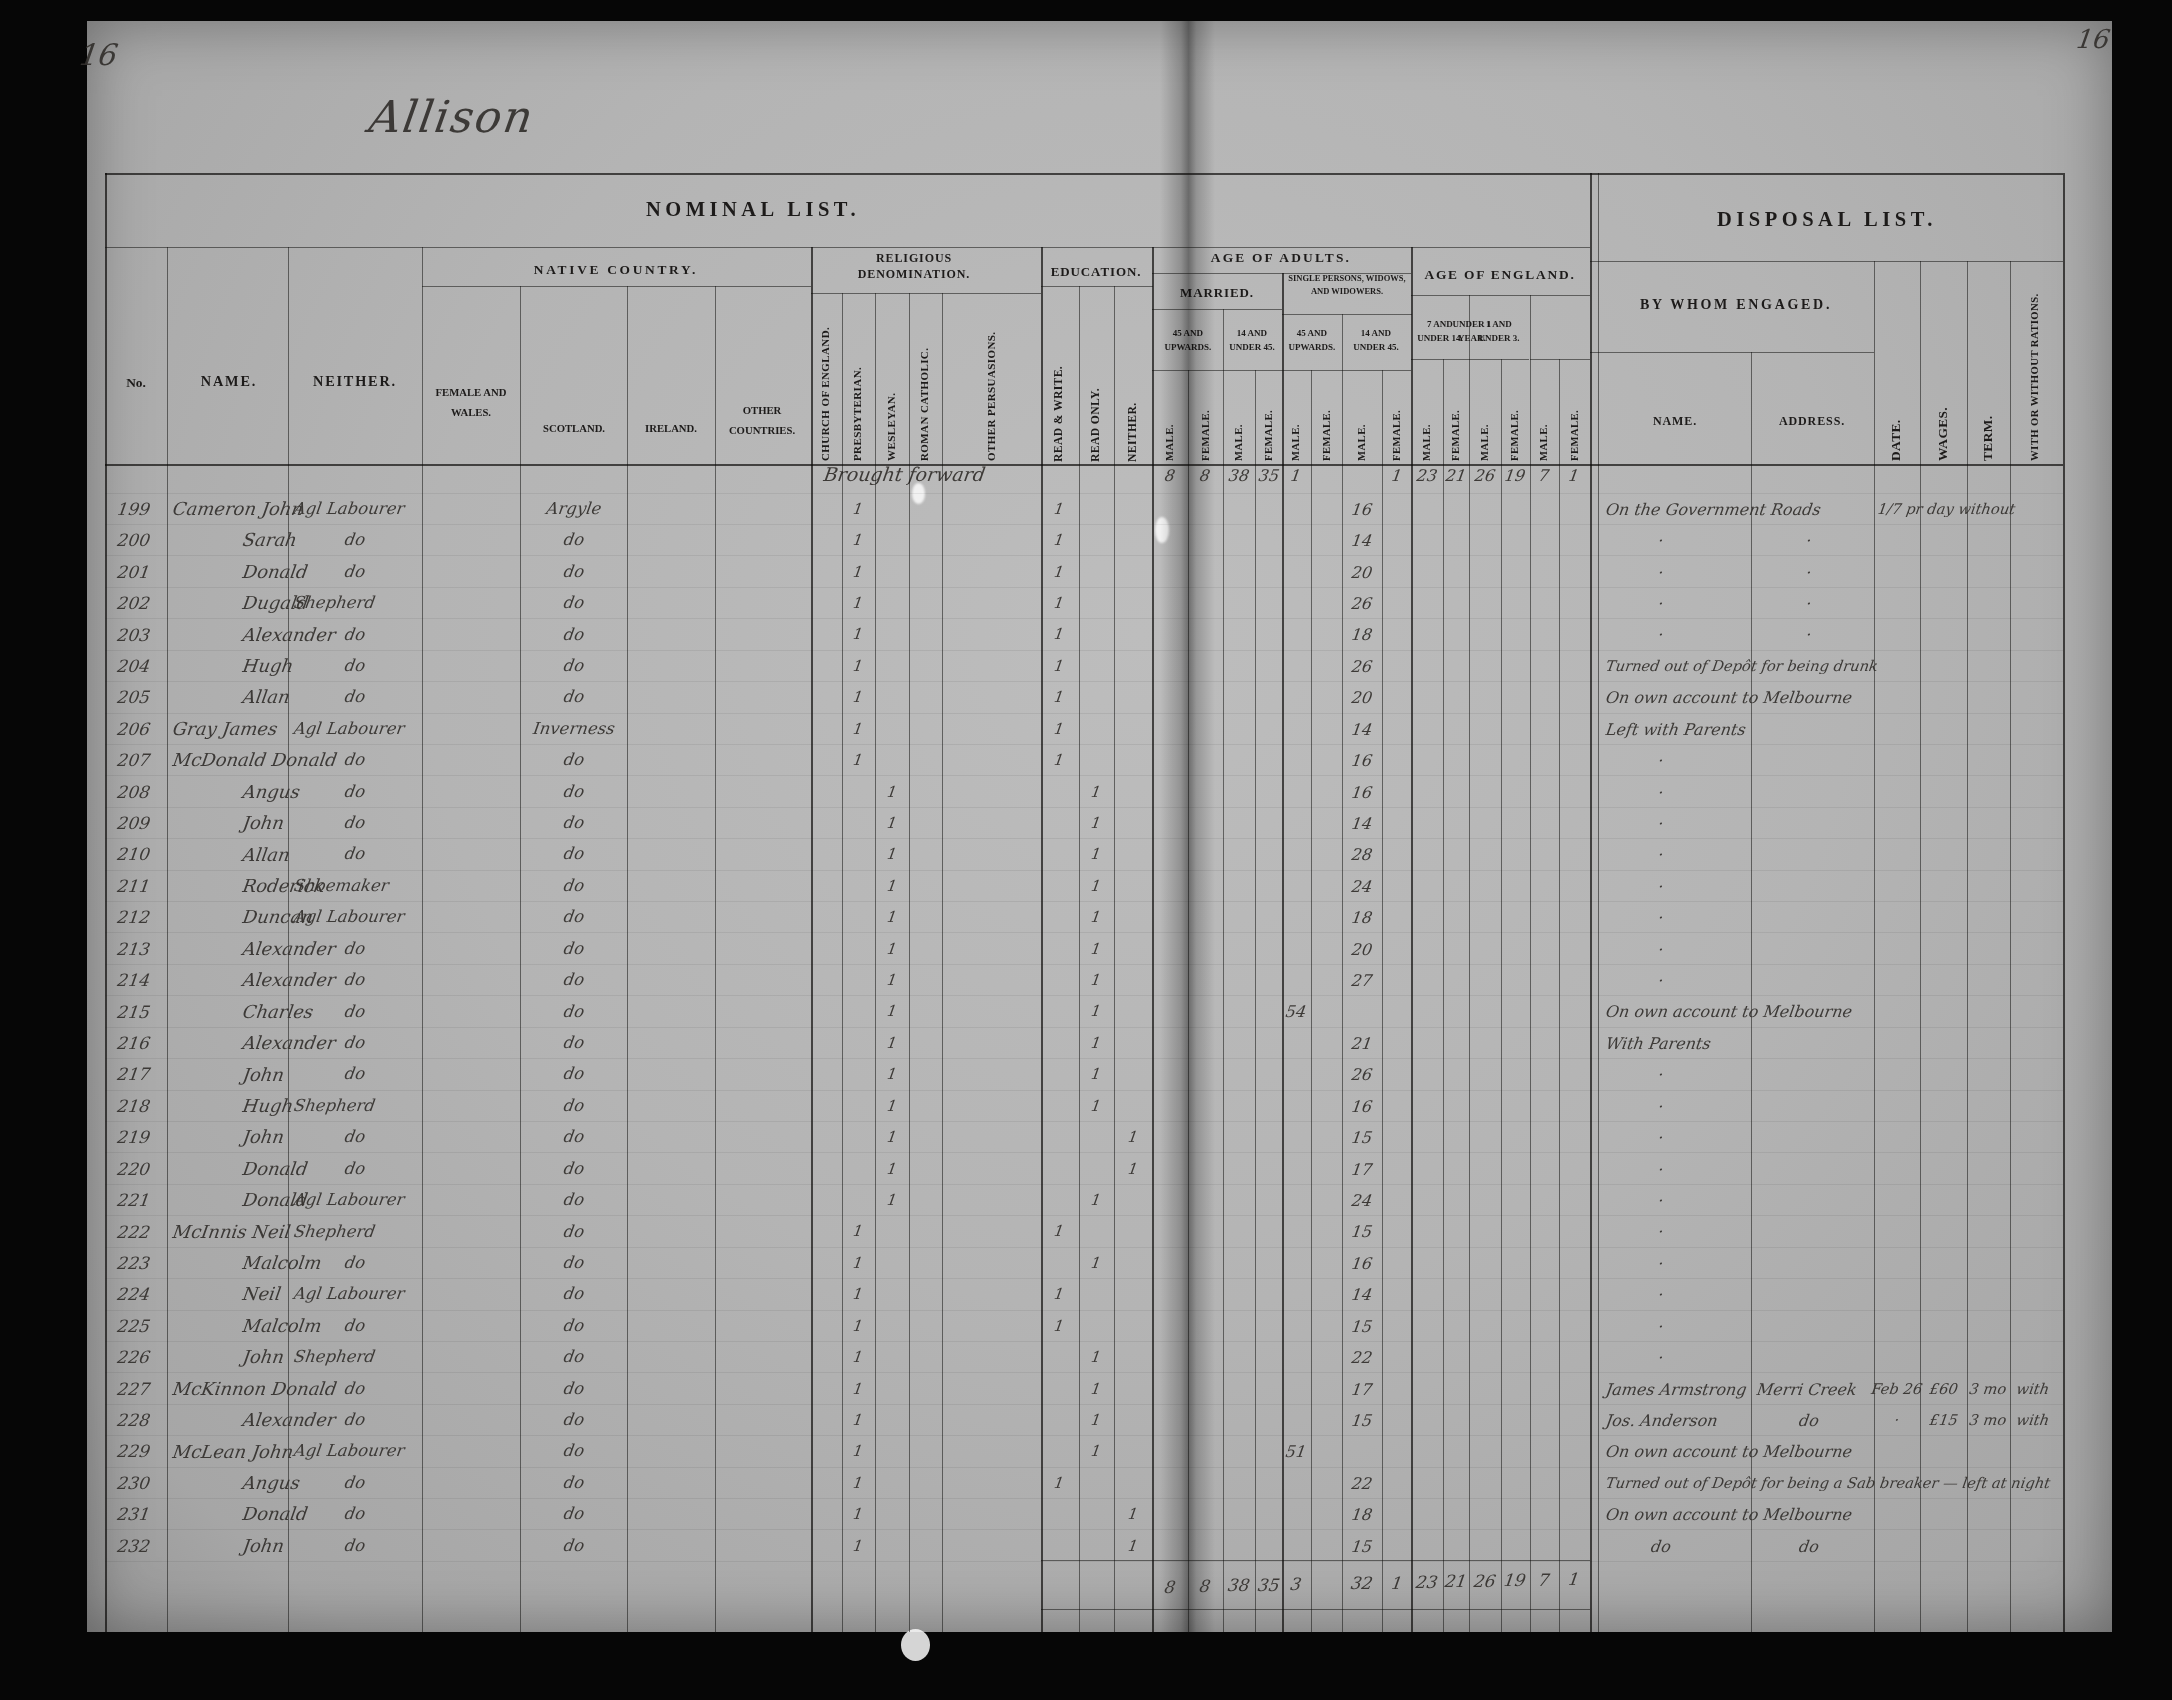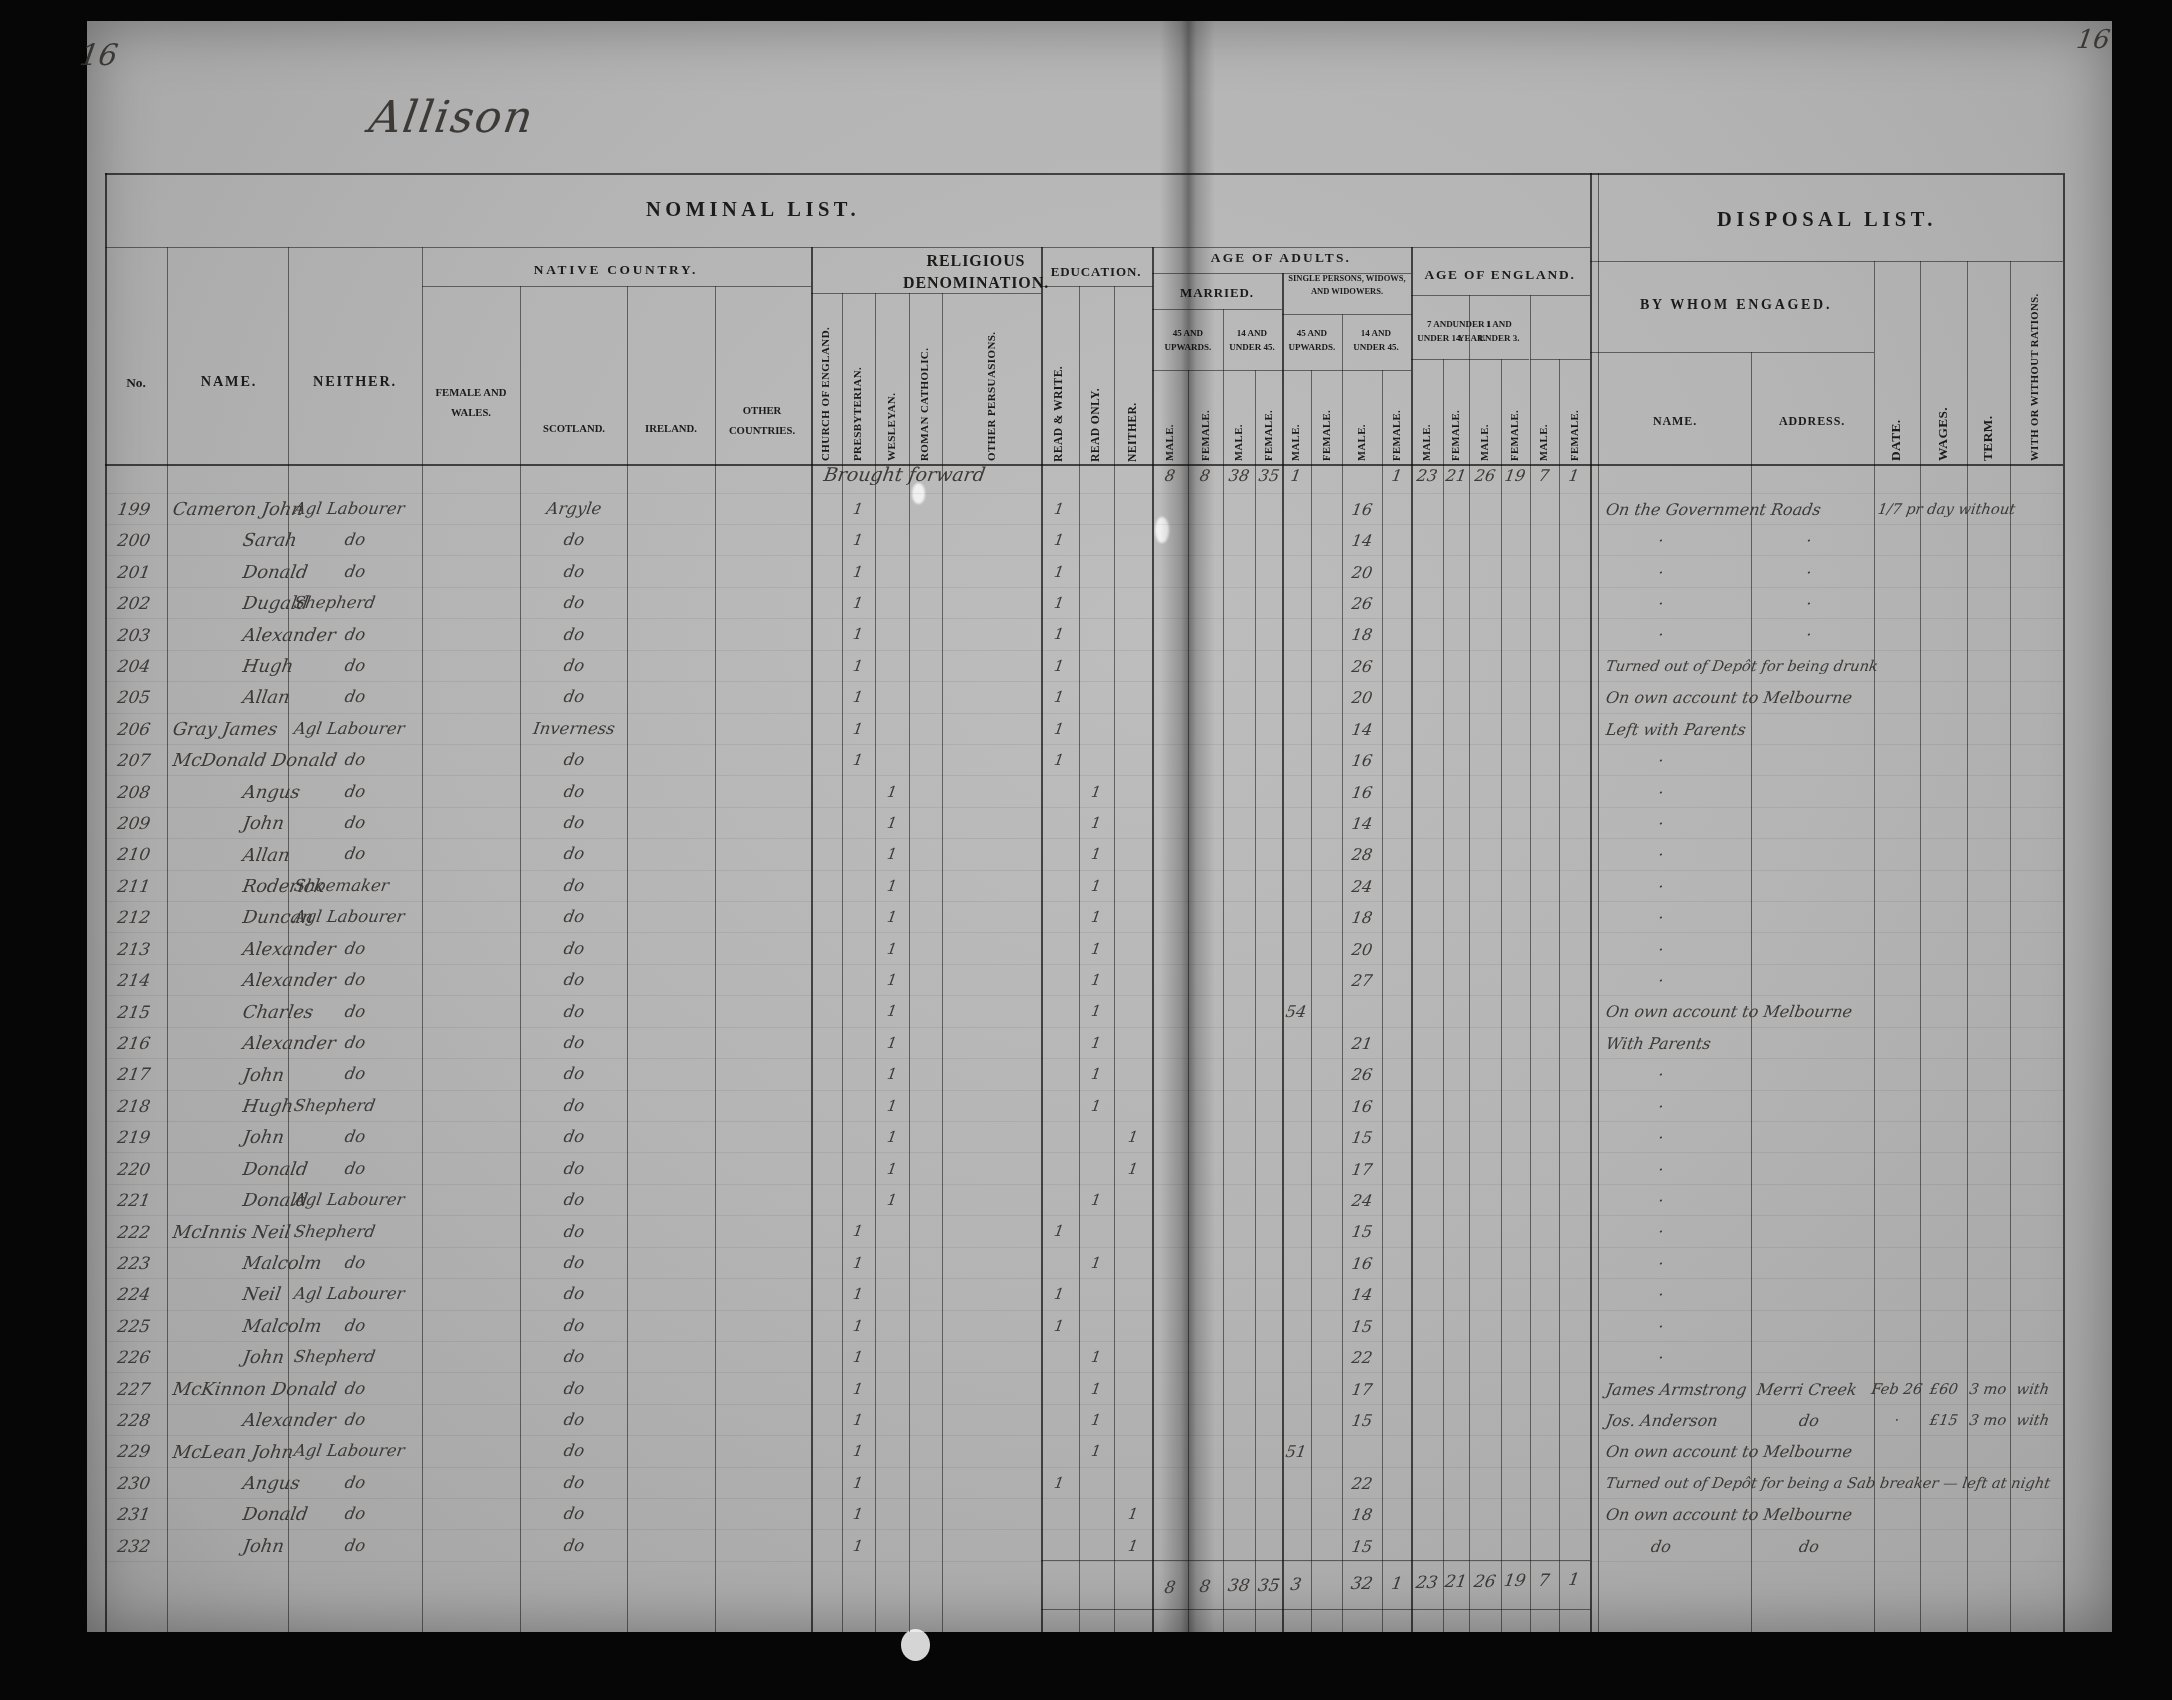--- a/index.html
+++ b/index.html
@@ -37,21 +37,21 @@
   <div class="pl" style="left:1827px;top:208px;font-size:20.5px;letter-spacing:4.5px;">DISPOSAL LIST.</div>
 
   <div class="pl" style="left:136px;top:375px;font-size:13.4px;">No.</div>
   <div class="pl" style="left:229px;top:373px;font-size:14.3px;letter-spacing:1.8px;">NAME.</div>
   <div class="pl" style="left:355px;top:373px;font-size:14.3px;letter-spacing:1.8px;">NEITHER.</div>
   <div class="pl" style="left:616px;top:262px;font-size:13.4px;letter-spacing:2.7px;">NATIVE COUNTRY.</div>
   <div class="pl plw" style="left:471px;top:383px;font-size:10.7px;width:89px;line-height:1.85;">FEMALE AND WALES.</div>
   <div class="pl" style="left:574px;top:422px;font-size:10.7px;">SCOTLAND.</div>
   <div class="pl" style="left:671px;top:422px;font-size:10.7px;">IRELAND.</div>
   <div class="pl plw" style="left:762px;top:401px;font-size:10.7px;width:89px;line-height:1.85;">OTHER COUNTRIES.</div>
-  <div class="pl plw" style="left:976px;top:250px;font-size:16px;width:192px;line-height:1.35;letter-spacing:0.9px;">RELIGIOUS DENOMINATION.</div>
+  <div class="pl plw" style="left:914px;top:250px;font-size:12px;width:192px;line-height:1.35;letter-spacing:0.9px;">RELIGIOUS DENOMINATION.</div>
   <div class="pl" style="left:1096px;top:264px;font-size:13px;letter-spacing:0.9px;">EDUCATION.</div>
   <div class="pl" style="left:1281px;top:250px;font-size:13.4px;letter-spacing:2.2px;">AGE OF ADULTS.</div>
   <div class="pl" style="left:1217px;top:285px;font-size:13px;letter-spacing:0.9px;">MARRIED.</div>
   <div class="pl plw" style="left:1347px;top:272px;font-size:8.5px;width:134px;line-height:1.55;">SINGLE PERSONS, WIDOWS, AND WIDOWERS.</div>
   <div class="pl plw" style="left:1188px;top:326px;font-size:9px;width:54px;line-height:1.6;">45 AND UPWARDS.</div>
   <div class="pl plw" style="left:1252px;top:326px;font-size:9px;width:58px;line-height:1.6;">14 AND UNDER 45.</div>
   <div class="pl plw" style="left:1312px;top:326px;font-size:9px;width:54px;line-height:1.6;">45 AND UPWARDS.</div>
   <div class="pl plw" style="left:1376px;top:326px;font-size:9px;width:58px;line-height:1.6;">14 AND UNDER 45.</div>
   <div class="pl" style="left:1500px;top:267px;font-size:13.4px;letter-spacing:1.8px;">AGE OF ENGLAND.</div>
   <div class="pl plw" style="left:1440px;top:317px;font-size:9px;width:54px;line-height:1.6;">7 AND UNDER 14.</div>

